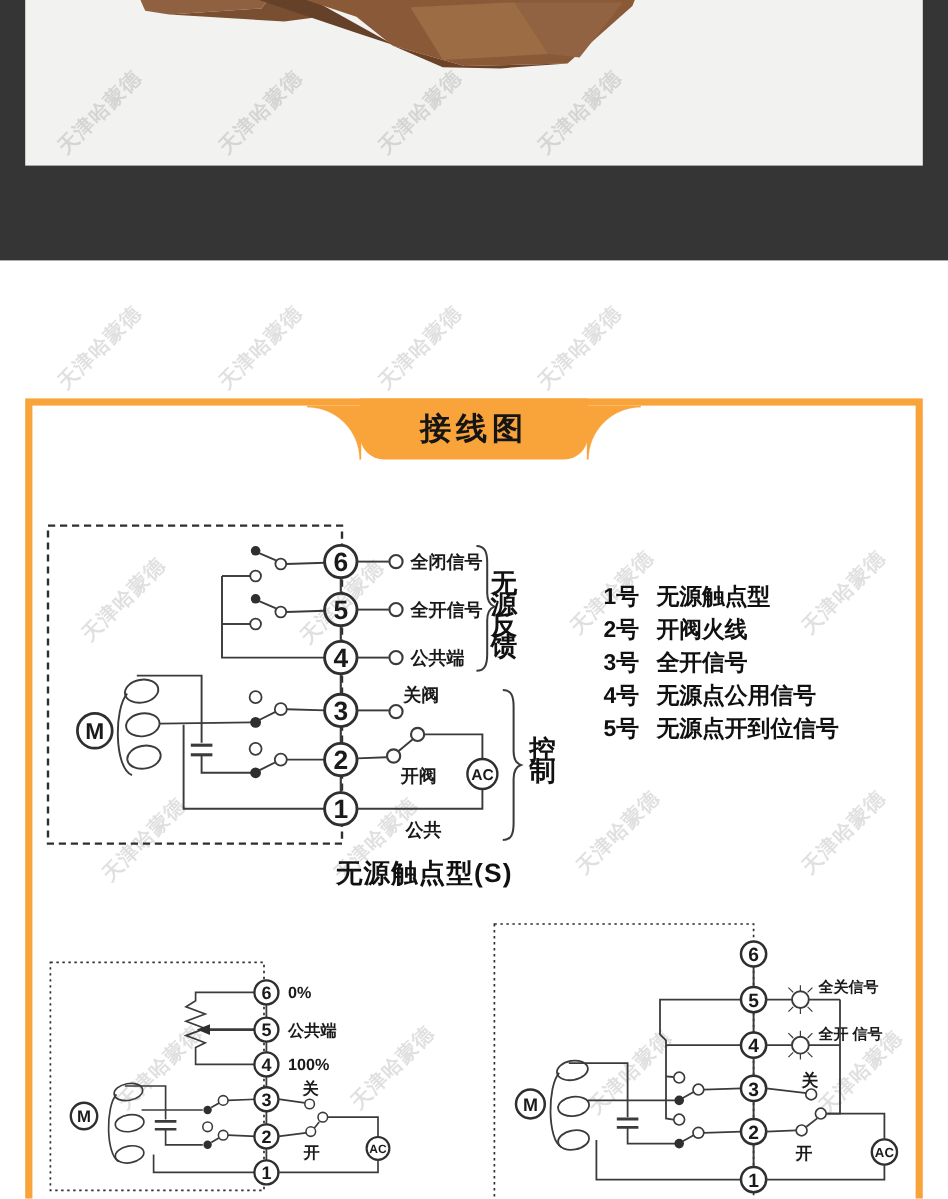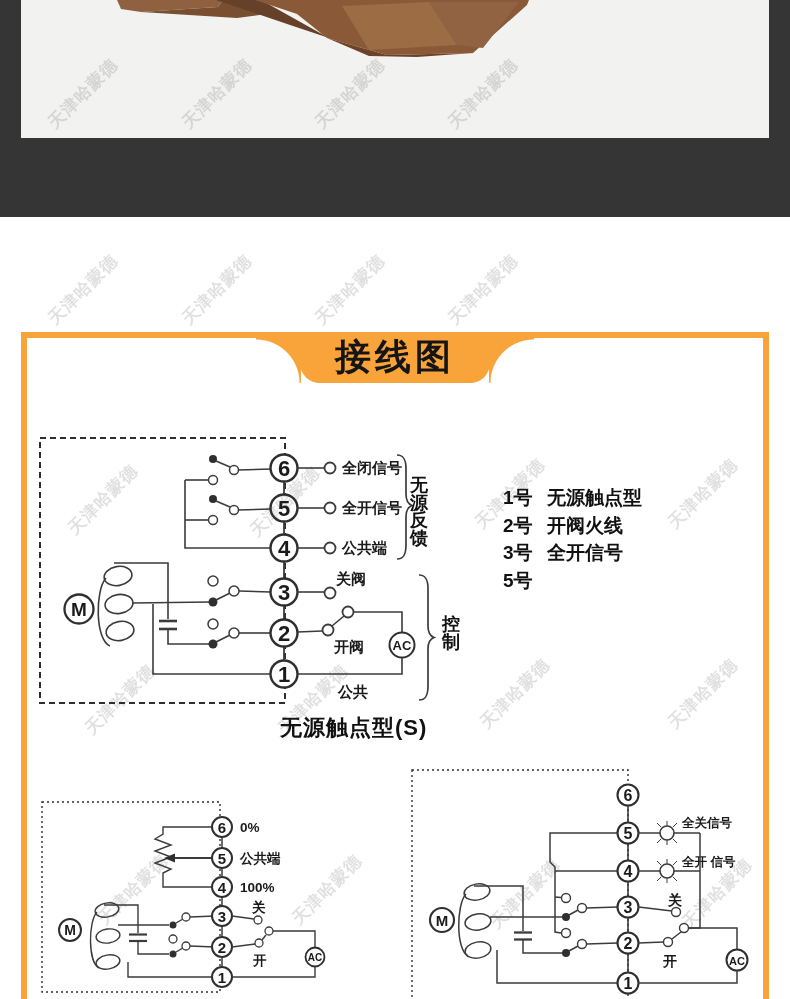--- a/index.html
+++ b/index.html
@@ -8,34 +8,34 @@
         font-family:"Liberation Sans","DejaVu Sans",sans-serif;color:var(--ink);}
   
   .top-band{position:absolute;left:0;top:0;width:790px;height:217px;background:var(--band);}
   .photo{position:absolute;left:21px;top:0;width:748px;height:138px;background:var(--photo);overflow:hidden;}
   .product-svg{position:absolute;left:96px;top:0;}
   
   .panel{position:absolute;left:21px;top:332px;width:748px;height:700px;background:#fff;
          border:6px solid var(--accent);box-sizing:border-box;}
   .badge{position:absolute;top:-6px;left:50%;transform:translateX(-50%);width:190px;height:51px;
          background:var(--accent);border-radius:0 0 20px 20px;display:flex;align-items:center;
-         justify-content:center;font-size:36px;font-weight:bold;letter-spacing:4px;color:#151515;}
+         justify-content:center;font-size:26px;font-weight:bold;letter-spacing:4px;color:#151515;}
   .badge::before{content:"";position:absolute;top:6px;left:-44px;width:45px;height:45px;
          background:radial-gradient(circle at 0 100%, rgba(0,0,0,0) 43px, var(--accent) 44px);}
   .badge::after{content:"";position:absolute;top:6px;right:-44px;width:45px;height:45px;
          background:radial-gradient(circle at 100% 100%, rgba(0,0,0,0) 43px, var(--accent) 44px);}
   .svgA{position:absolute;left:3px;top:87px;}
   .svgB{position:absolute;left:8px;top:450px;}
   .svgC{position:absolute;left:378px;top:415px;}
   .legend{position:absolute;left:476px;top:146px;}
   .legend-row{display:flex;font-weight:bold;font-size:19px;line-height:27.5px;color:#111;white-space:nowrap;}
   .legend-num{width:44px;}
   .caption{position:absolute;left:253px;top:375px;width:200px;text-align:left;
            font-size:22px;font-weight:bold;color:#111;letter-spacing:1px;}
-  .vtext{position:absolute;width:20px;text-align:center;font-size:18px;font-weight:bold;
+  .vtext{position:absolute;width:20px;text-align:center;font-size:22px;font-weight:bold;
          line-height:17.5px;color:#111;}
   .vtext.fb{left:382px;top:139px;}
   .vtext.ctrl{left:414px;top:278px;}
   
   .wire{stroke:#3b3b3b;fill:none;}
   .dash{stroke:#2e2e2e;fill:none;}
   .term{fill:#fff;stroke:#2f2f2f;}
   .node{fill:#fff;stroke:#3b3b3b;}
   .dot{fill:#2f2f2f;stroke:none;}
   .dtext{fill:#1a1a1a;font-weight:bold;font-family:"Liberation Sans","DejaVu Sans",sans-serif;}
@@ -176,21 +176,26 @@
         </div>
       <div class="legend-row">
           <span class="legend-num">2号</span>
           <span>开阀火线</span>
         </div>
       <div class="legend-row">
           <span class="legend-num">3号</span>
           <span>全开信号</span>
         </div>
       <div class="legend-row">
+          <span class="legend-num">4号</span>
+          <span>无源点公用信号</span>
+        </div>
+      <div class="legend-row">
           <span class="legend-num">5号</span>
+          <span>无源点开到位信号</span>
         </div>
     </div>
 
     <div class="caption">无源触点型(S)</div>
 
     <svg class="svgB" width="305" height="211" viewBox="35 788 305 211">
       <rect class="dash" x="42" y="802" width="178" height="190" stroke-width="1.4" stroke-dasharray="2 3"></rect>
       <g>
         <circle class="term" cx="70" cy="930" r="11" stroke-width="2"></circle>
         <text class="dtext" x="70" y="935" font-size="14" text-anchor="middle">M</text>

